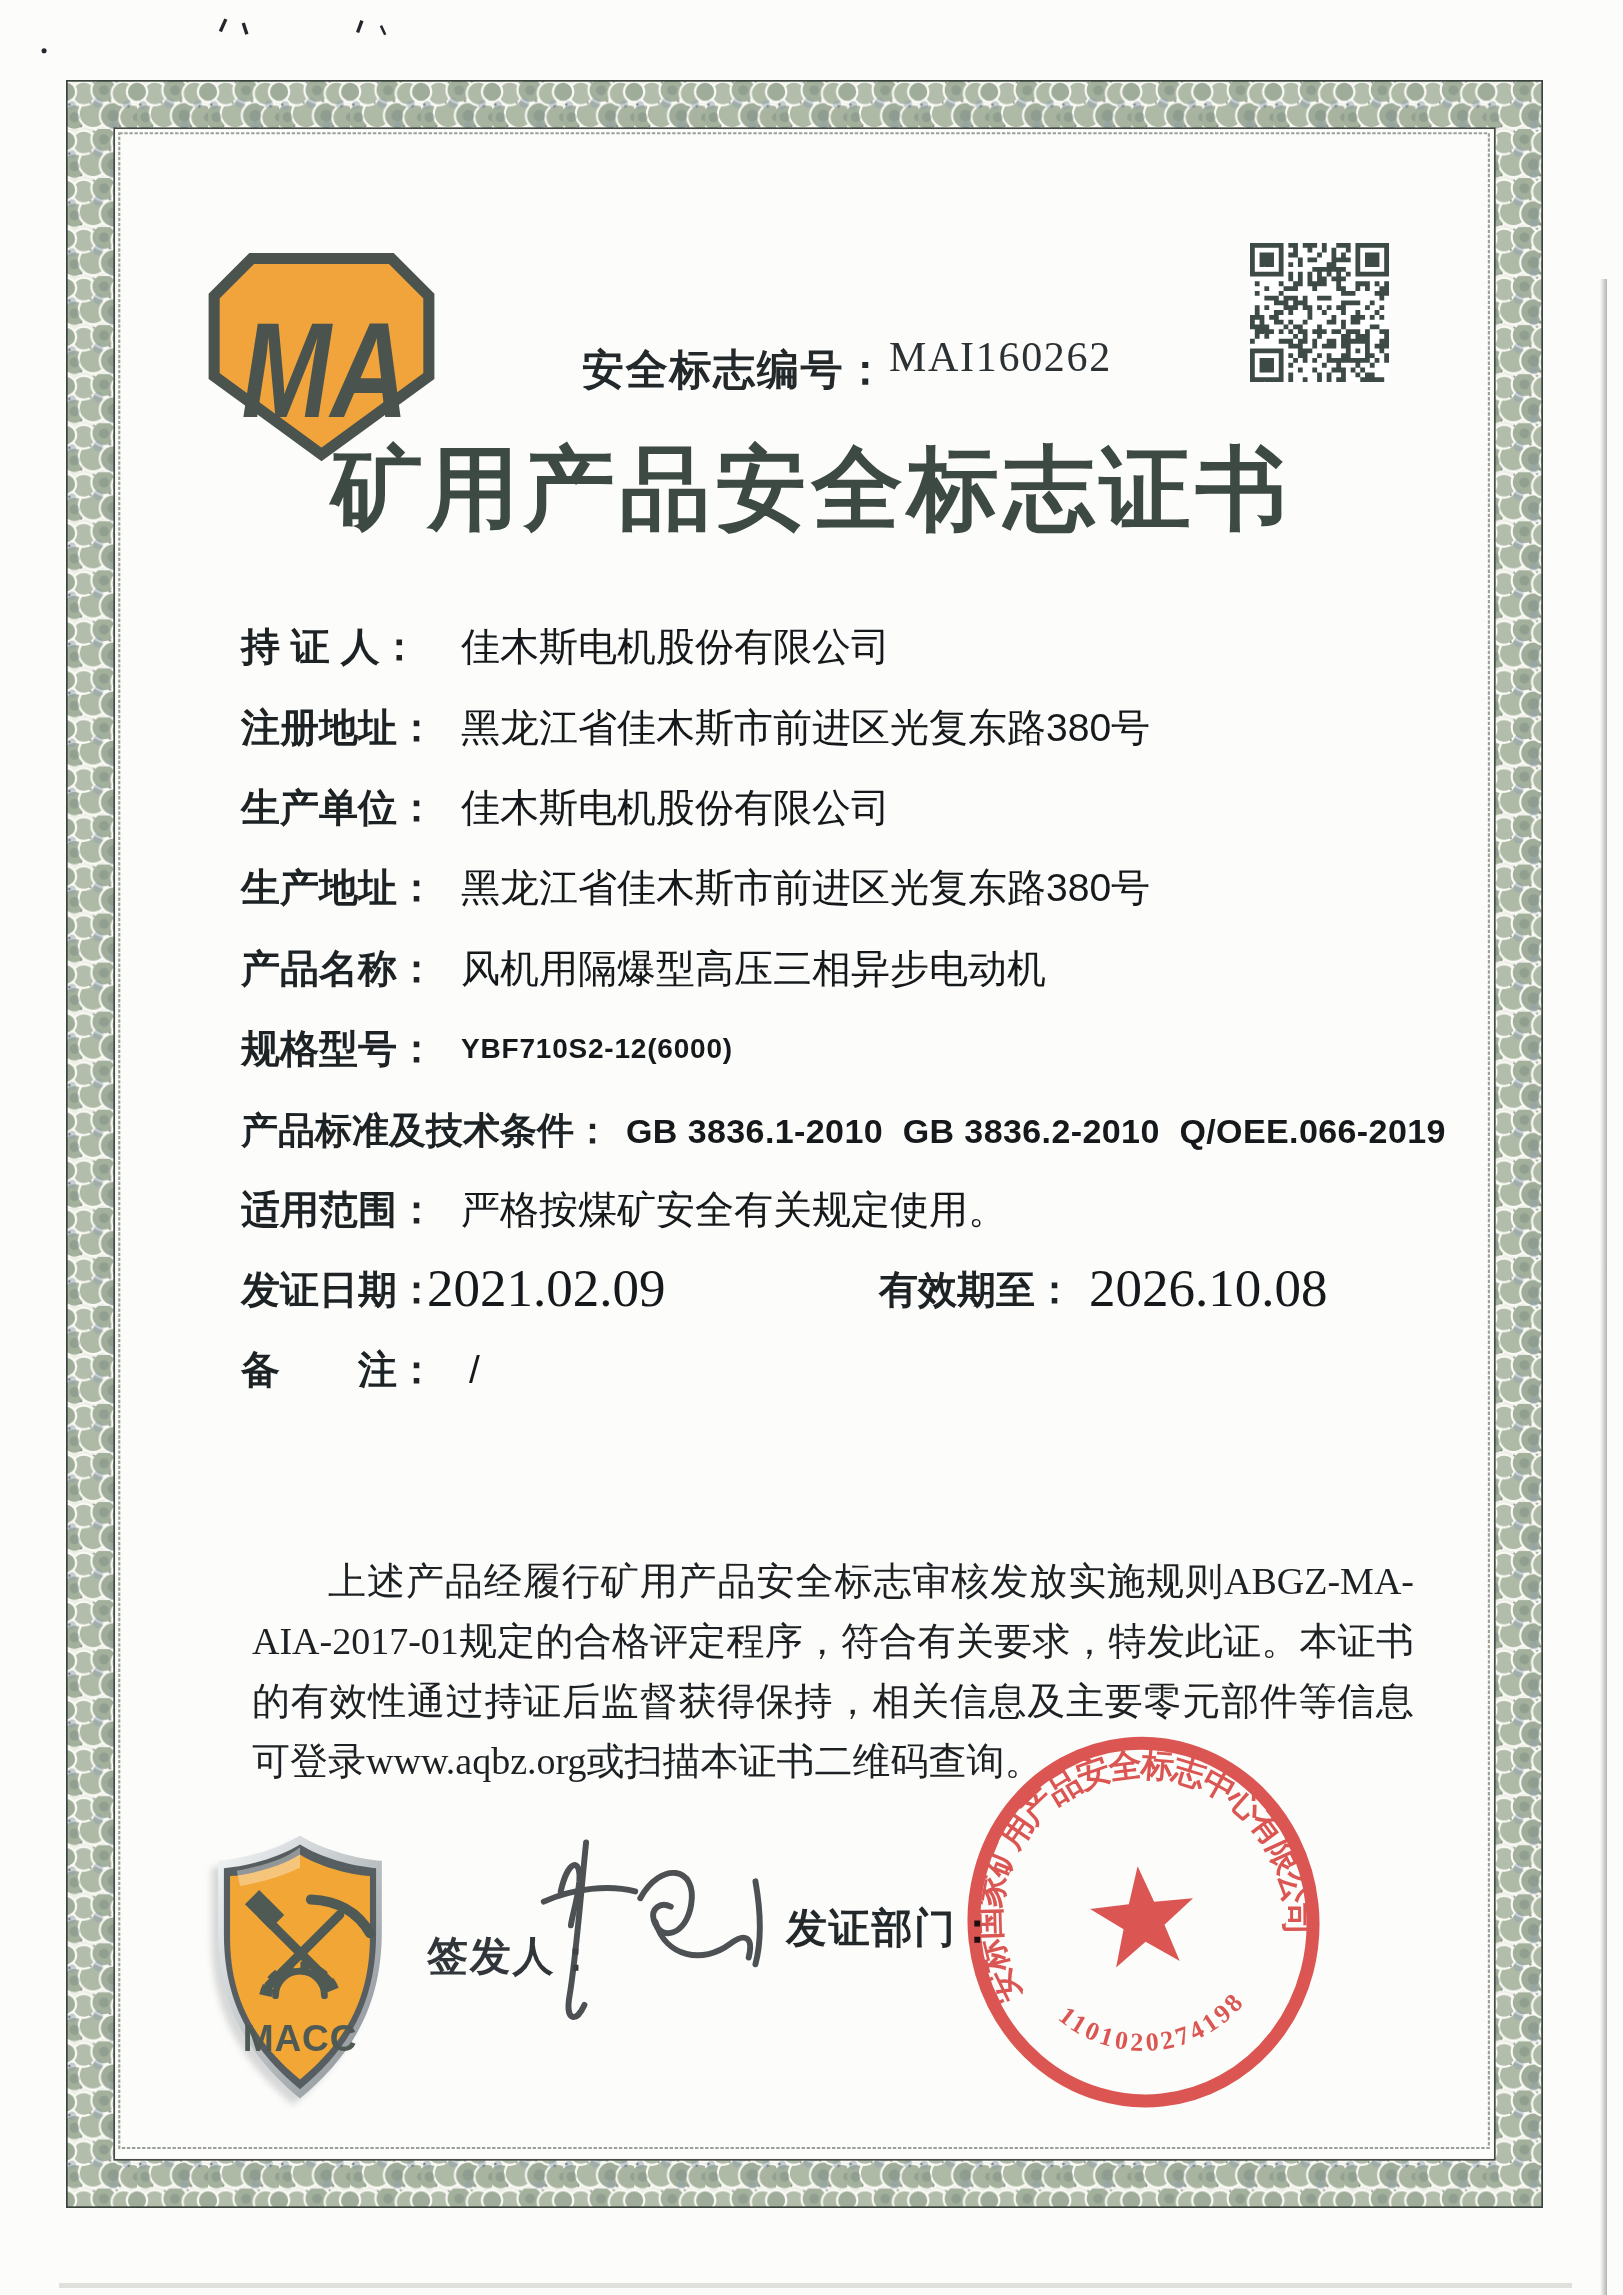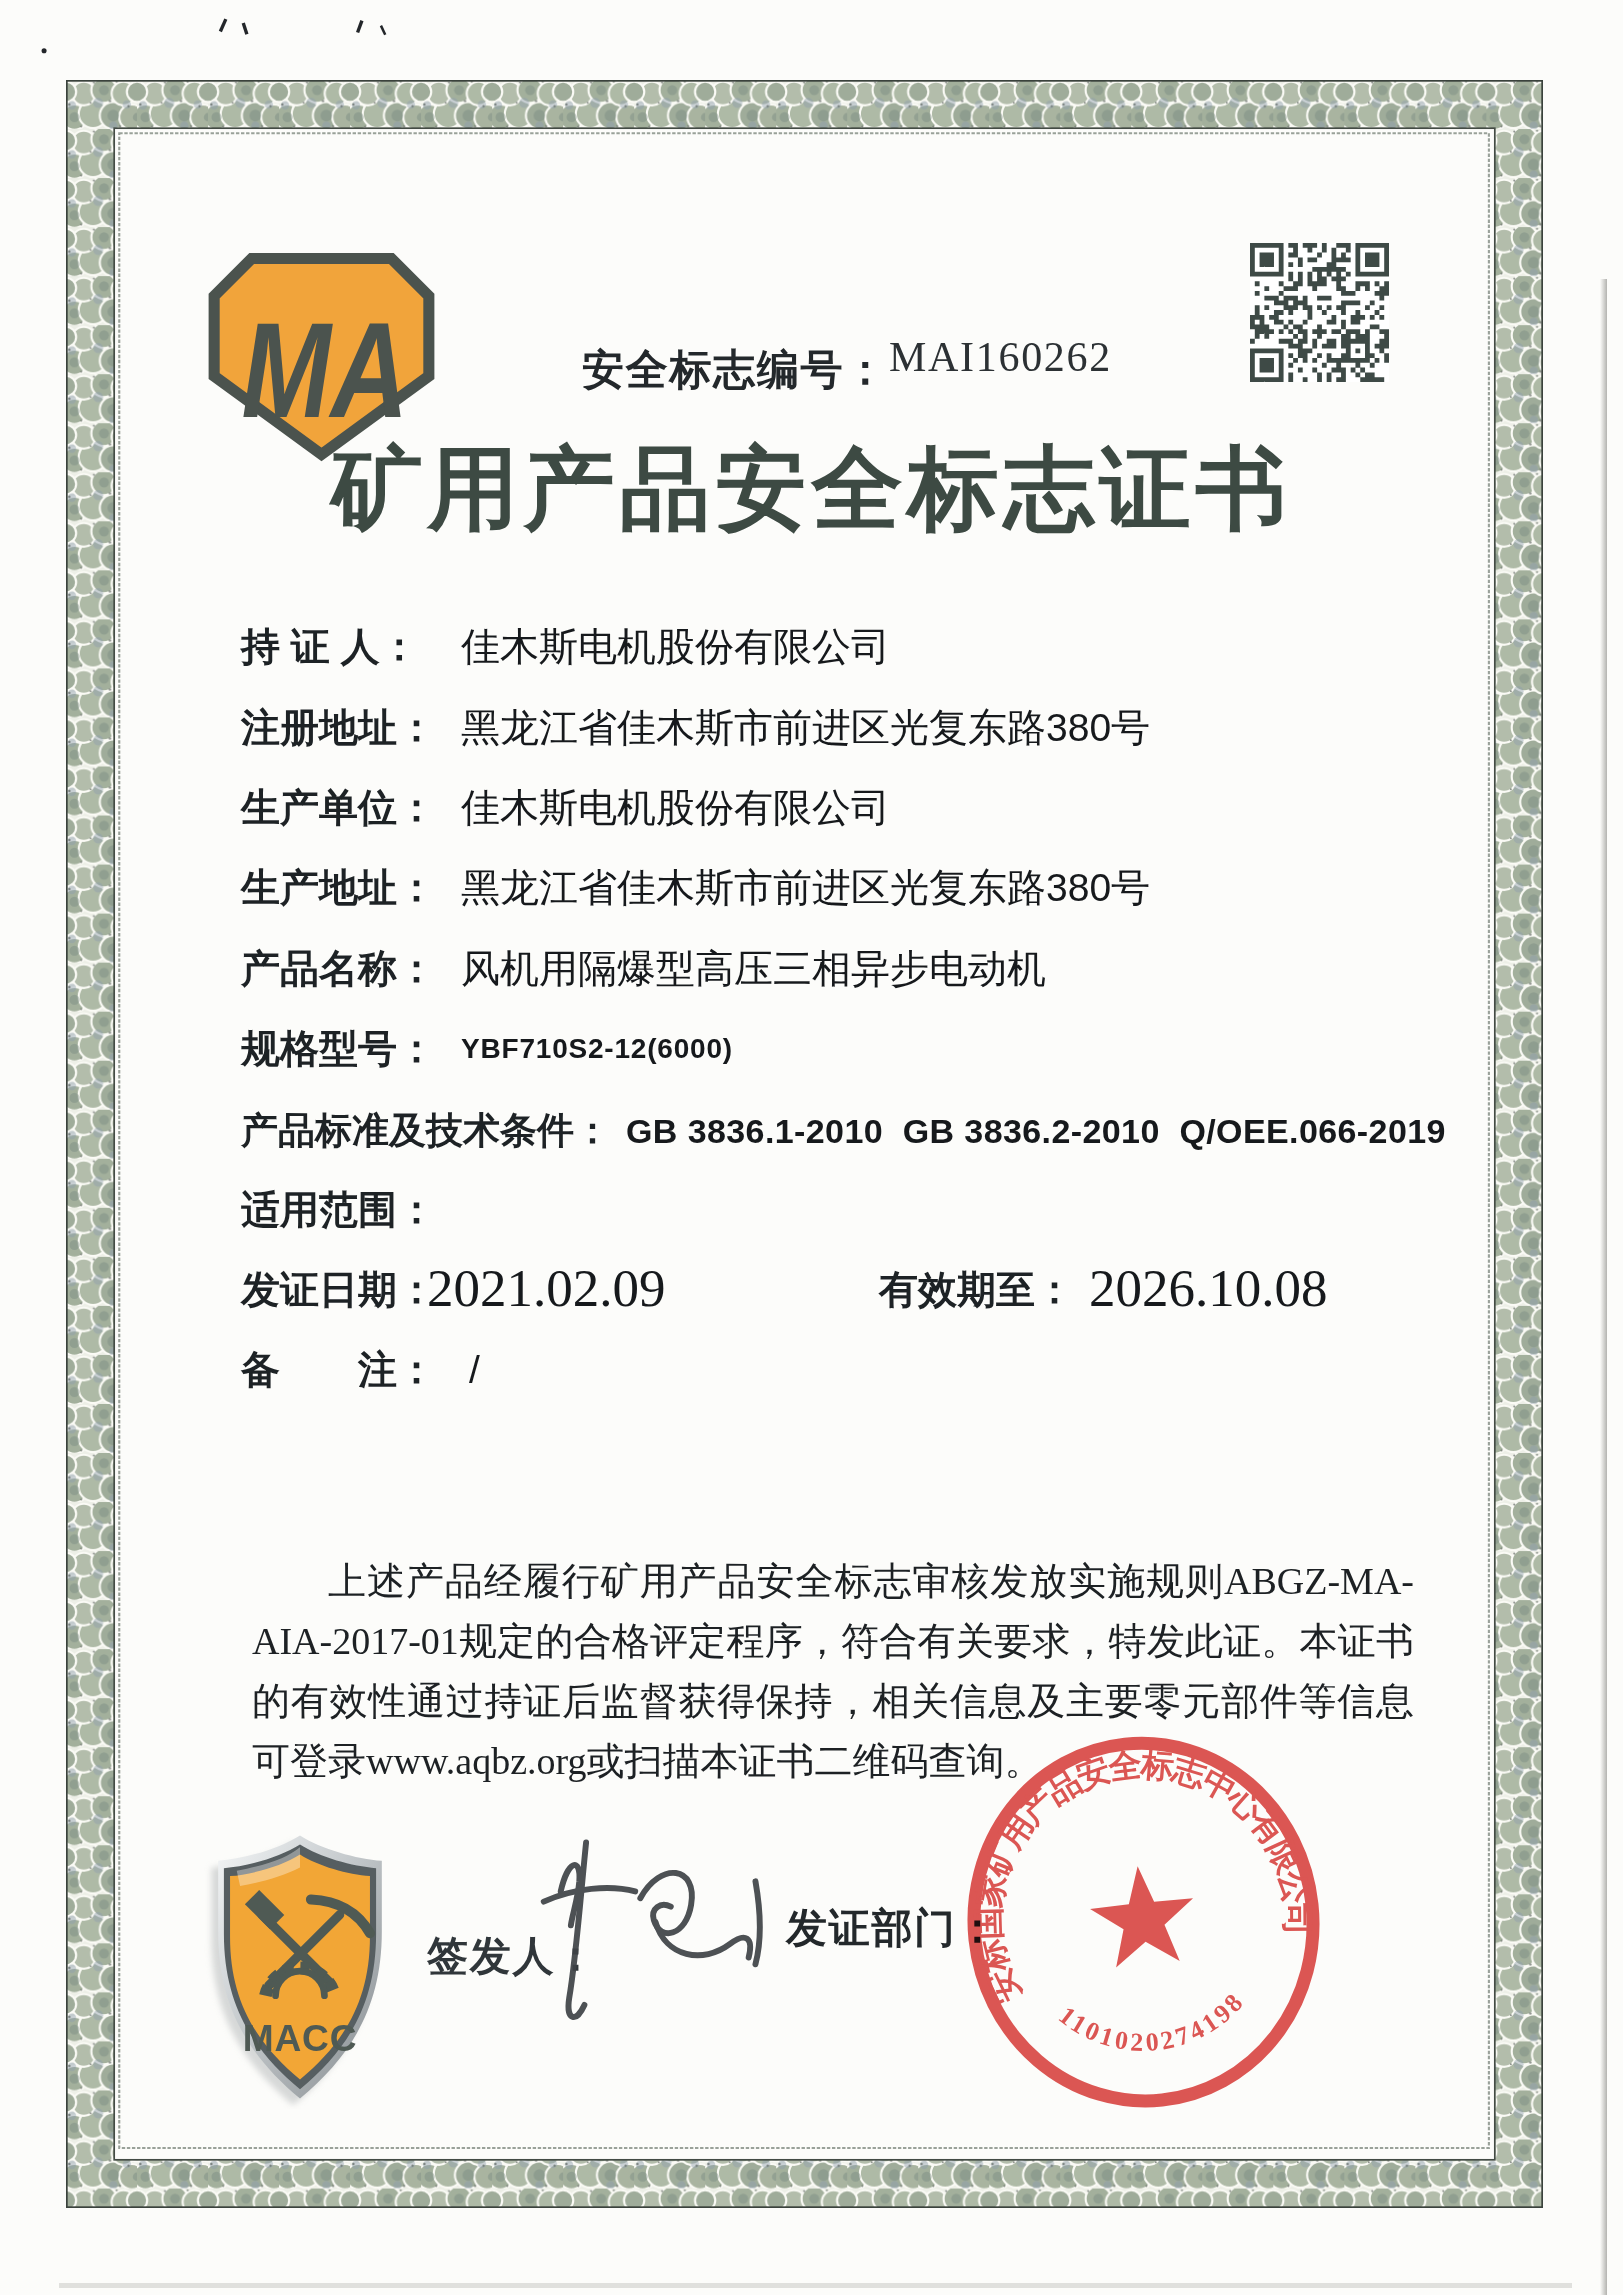--- a/index.html
+++ b/index.html
@@ -129,20 +129,21 @@
   <span class="abs row-label" style="top:943px">产品名称：</span>
   <span class="abs row-value" style="top:943px">风机用隔爆型高压三相异步电动机</span>
 
   <span class="abs row-label" style="top:1023px">规格型号：</span>
   <span class="abs row-value model-value" style="top:1023px">YBF710S2-12(6000)</span>
 
   <span class="abs row-label std-label" style="top:1105px">产品标准及技术条件：</span>
   <span class="abs row-value std-value" style="top:1102px">GB 3836.1-2010  GB 3836.2-2010  Q/OEE.066-2019</span>
 
   <span class="abs row-label" style="top:1184px">适用范围：</span>
+  <span class="abs row-value" style="top:1184px">严格按煤矿安全有关规定使用。</span>
 
   <span class="abs row-label" style="top:1264px">发证日期：</span>
   <span class="abs row-value date-value" style="top:1262px;left:427px">2021.02.09</span>
   <span class="abs row-label" style="top:1264px;left:879px">有效期至：</span>
   <span class="abs row-value date-value" style="top:1262px;left:1089px">2026.10.08</span>
 
   <span class="abs row-label" style="top:1344px">备　　注：</span>
   <span class="abs row-value" style="top:1344px;left:469px">/</span>
 
   <p class="abs para">上述产品经履行矿用产品安全标志审核发放实施规则ABGZ-MA-AIA-2017-01规定的合格评定程序，符合有关要求，特发此证。本证书的有效性通过持证后监督获得保持，相关信息及主要零元部件等信息可登录www.aqbz.org或扫描本证书二维码查询。</p>

